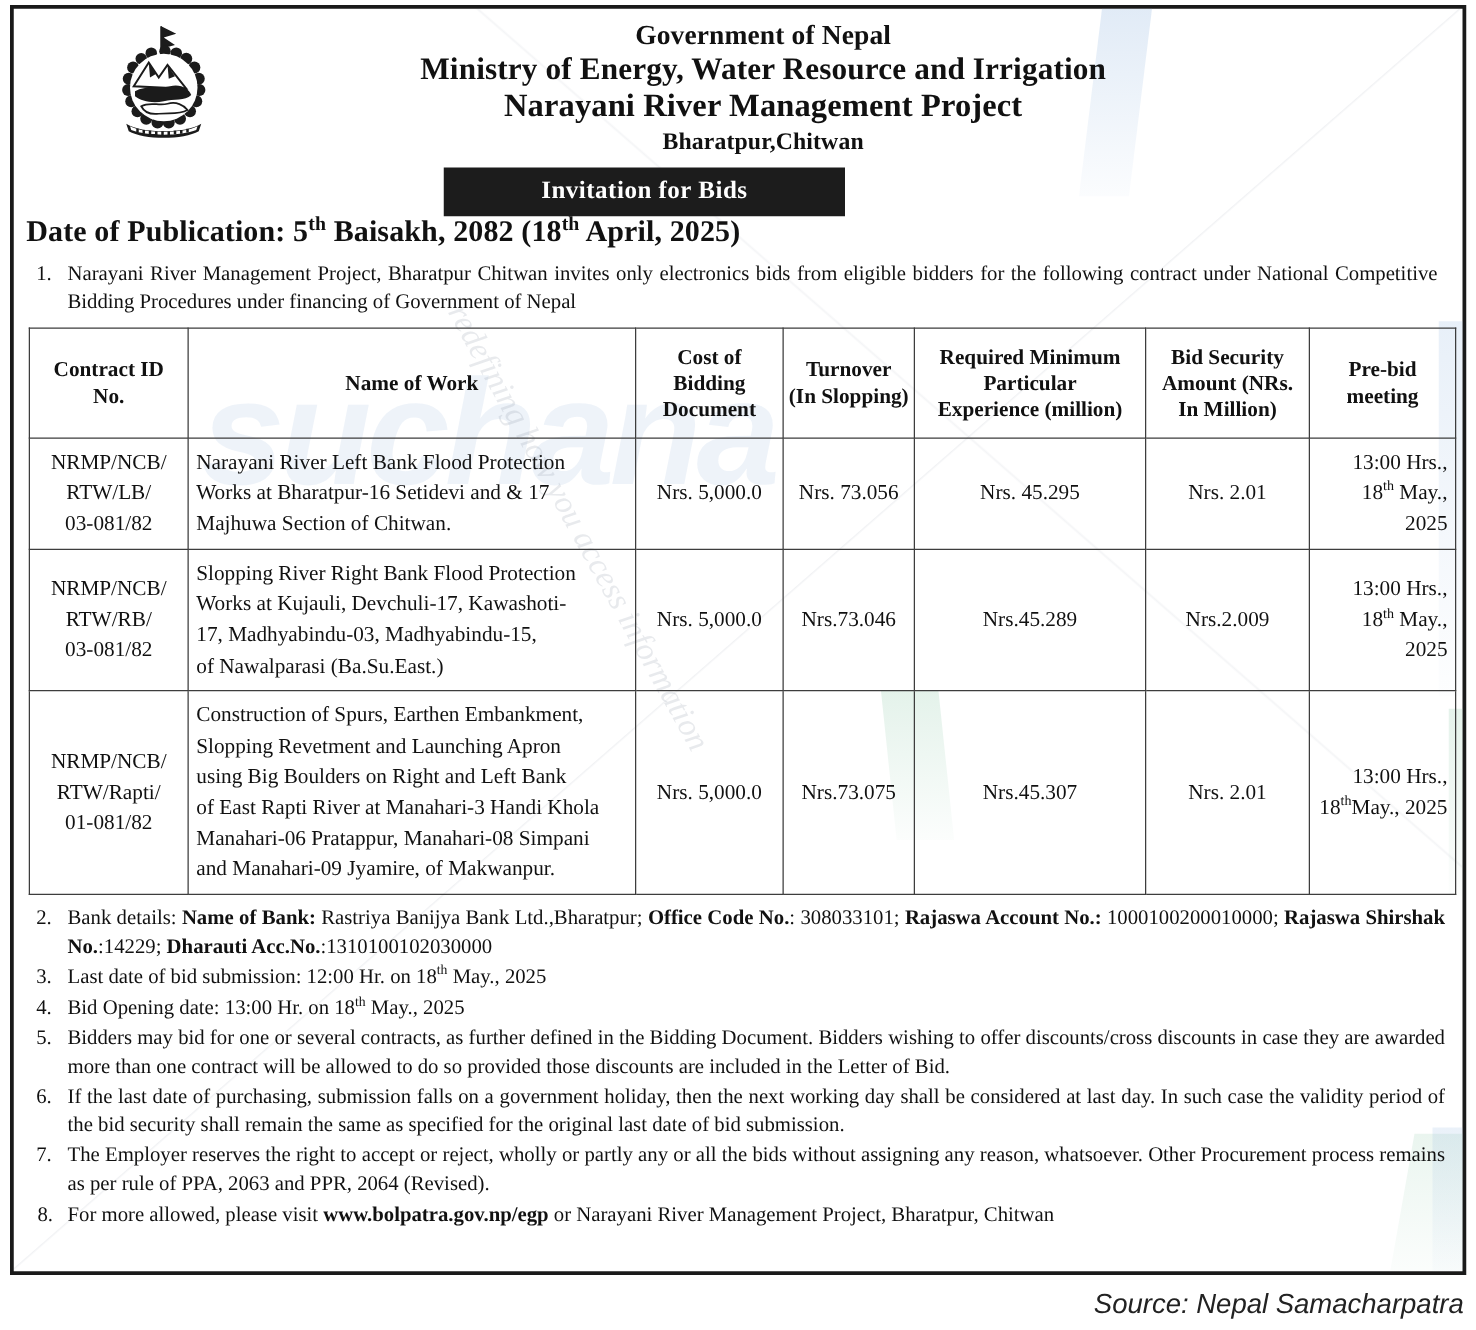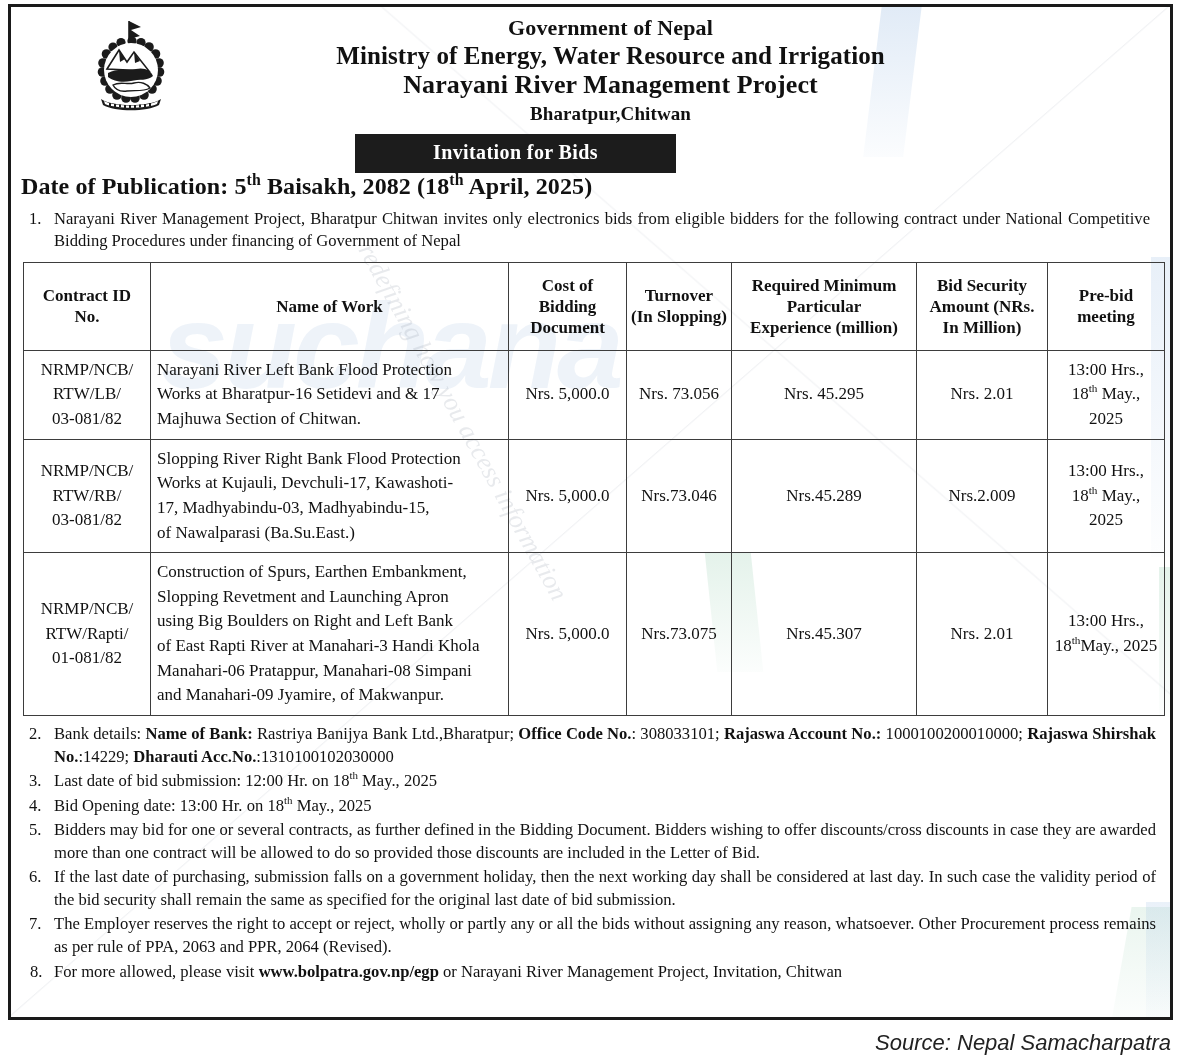--- a/index.html
+++ b/index.html
@@ -154,21 +154,21 @@
     height: 88px;
   }
   table#bids tbody td {
     font-size: 17px;
     padding: 7px 6px;
     line-height: 1.45;
   }
   td.cid   { text-align: center; font-size: 16.5px; line-height: 1.5; }
   td.work  { text-align: left; padding-left: 9px; line-height: 1.52; }
   td.num   { text-align: center; }
-  td.meet  { text-align: center; line-height: 1.42; }
+  td.meet  { text-align: right; line-height: 1.42; }
 
   col.c1 { width: 127px; }
   col.c2 { width: 358px; }
   col.c3 { width: 118px; }
   col.c4 { width: 105px; }
   col.c5 { width: 185px; }
   col.c6 { width: 131px; }
   col.c7 { width: 117px; }
 
   
@@ -429,20 +429,20 @@
         <span>If the last date of purchasing, submission falls on a government holiday, then the next working day shall be considered at last day. In such case the validity period of the bid security shall remain the same as specified for the original last date of bid submission.</span>
       </li>
 
       <li>
         <span class="num">7.</span>
         <span>The Employer reserves the right to accept or reject, wholly or partly any or all the bids without assigning any reason, whatsoever. Other Procurement process remains as per rule of PPA, 2063 and PPR, 2064 (Revised).</span>
       </li>
 
       <li class="n8">
         <span class="num">8.</span>
-        <span>For more allowed, please visit </span><b>www.bolpatra.gov.np/egp</b><span> or Narayani River Management Project, Invitation, Chitwan</span>
+        <span>For more allowed, please visit </span><b>www.bolpatra.gov.np/egp</b><span> or Narayani River Management Project, Bharatpur, Chitwan</span>
       </li>
     </ol>
 
   </div>
 </div>
 
 <div id="source">Source: Nepal Samacharpatra</div>
 
 </body></html>

